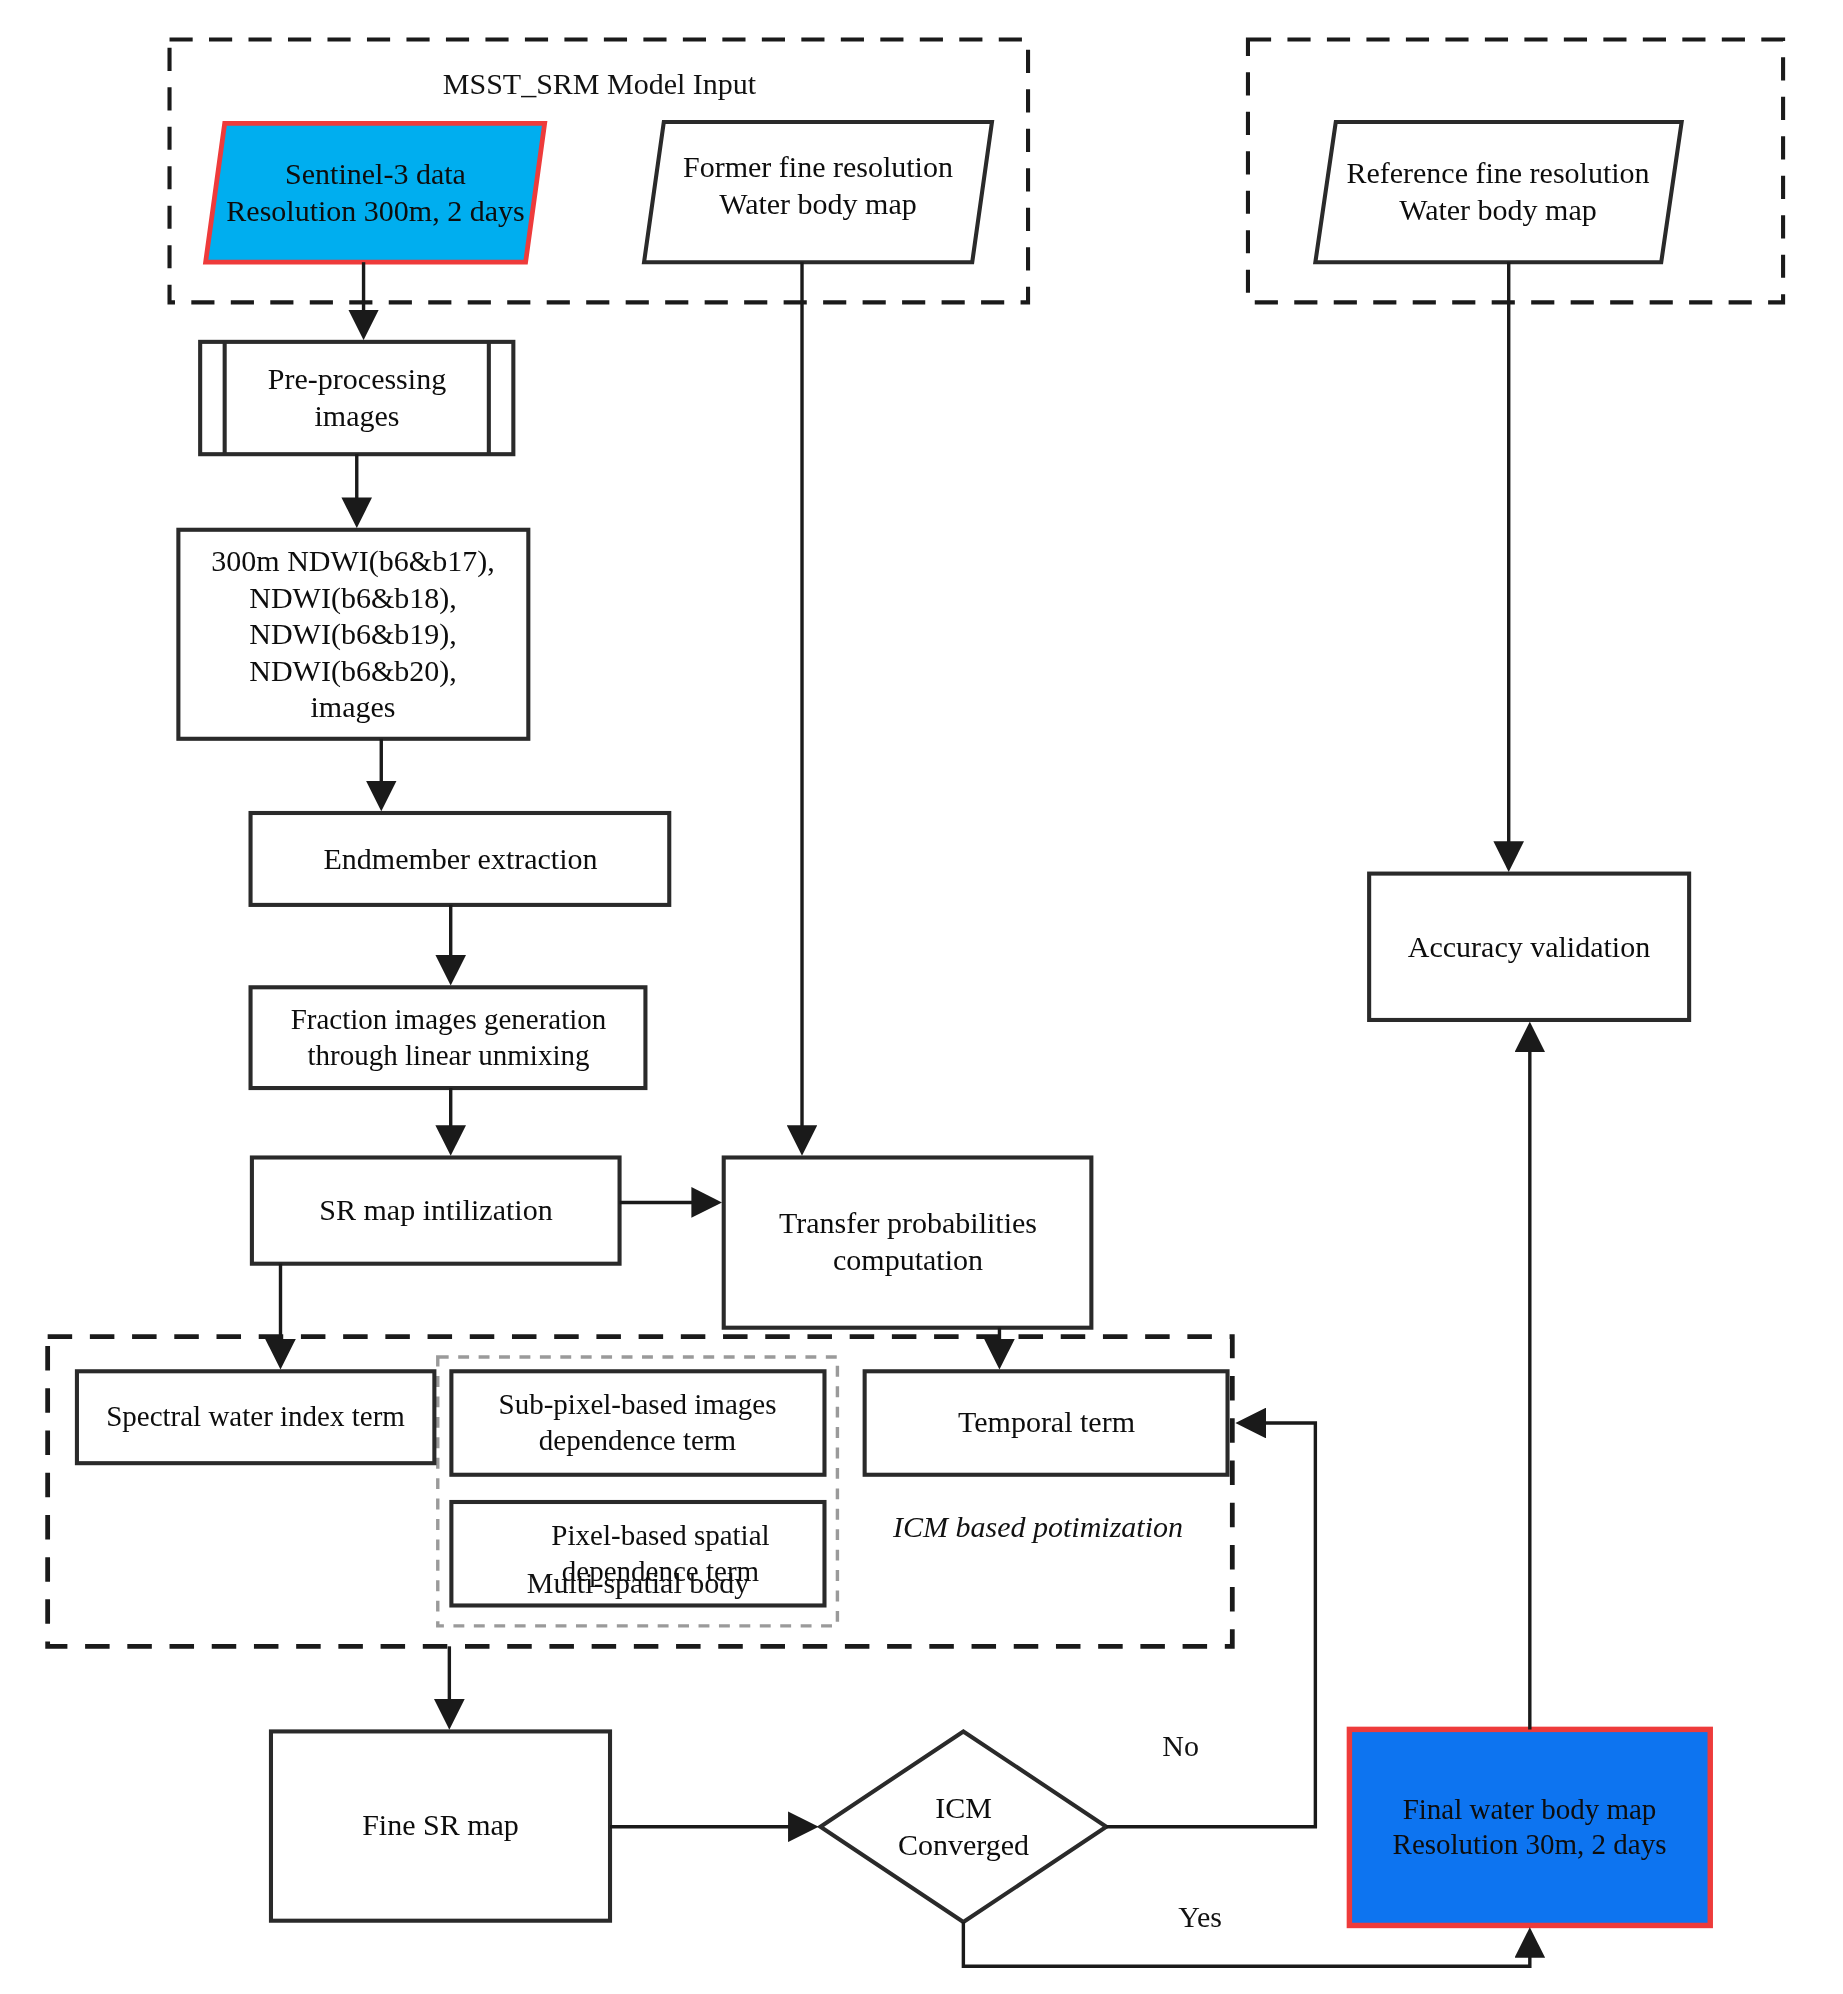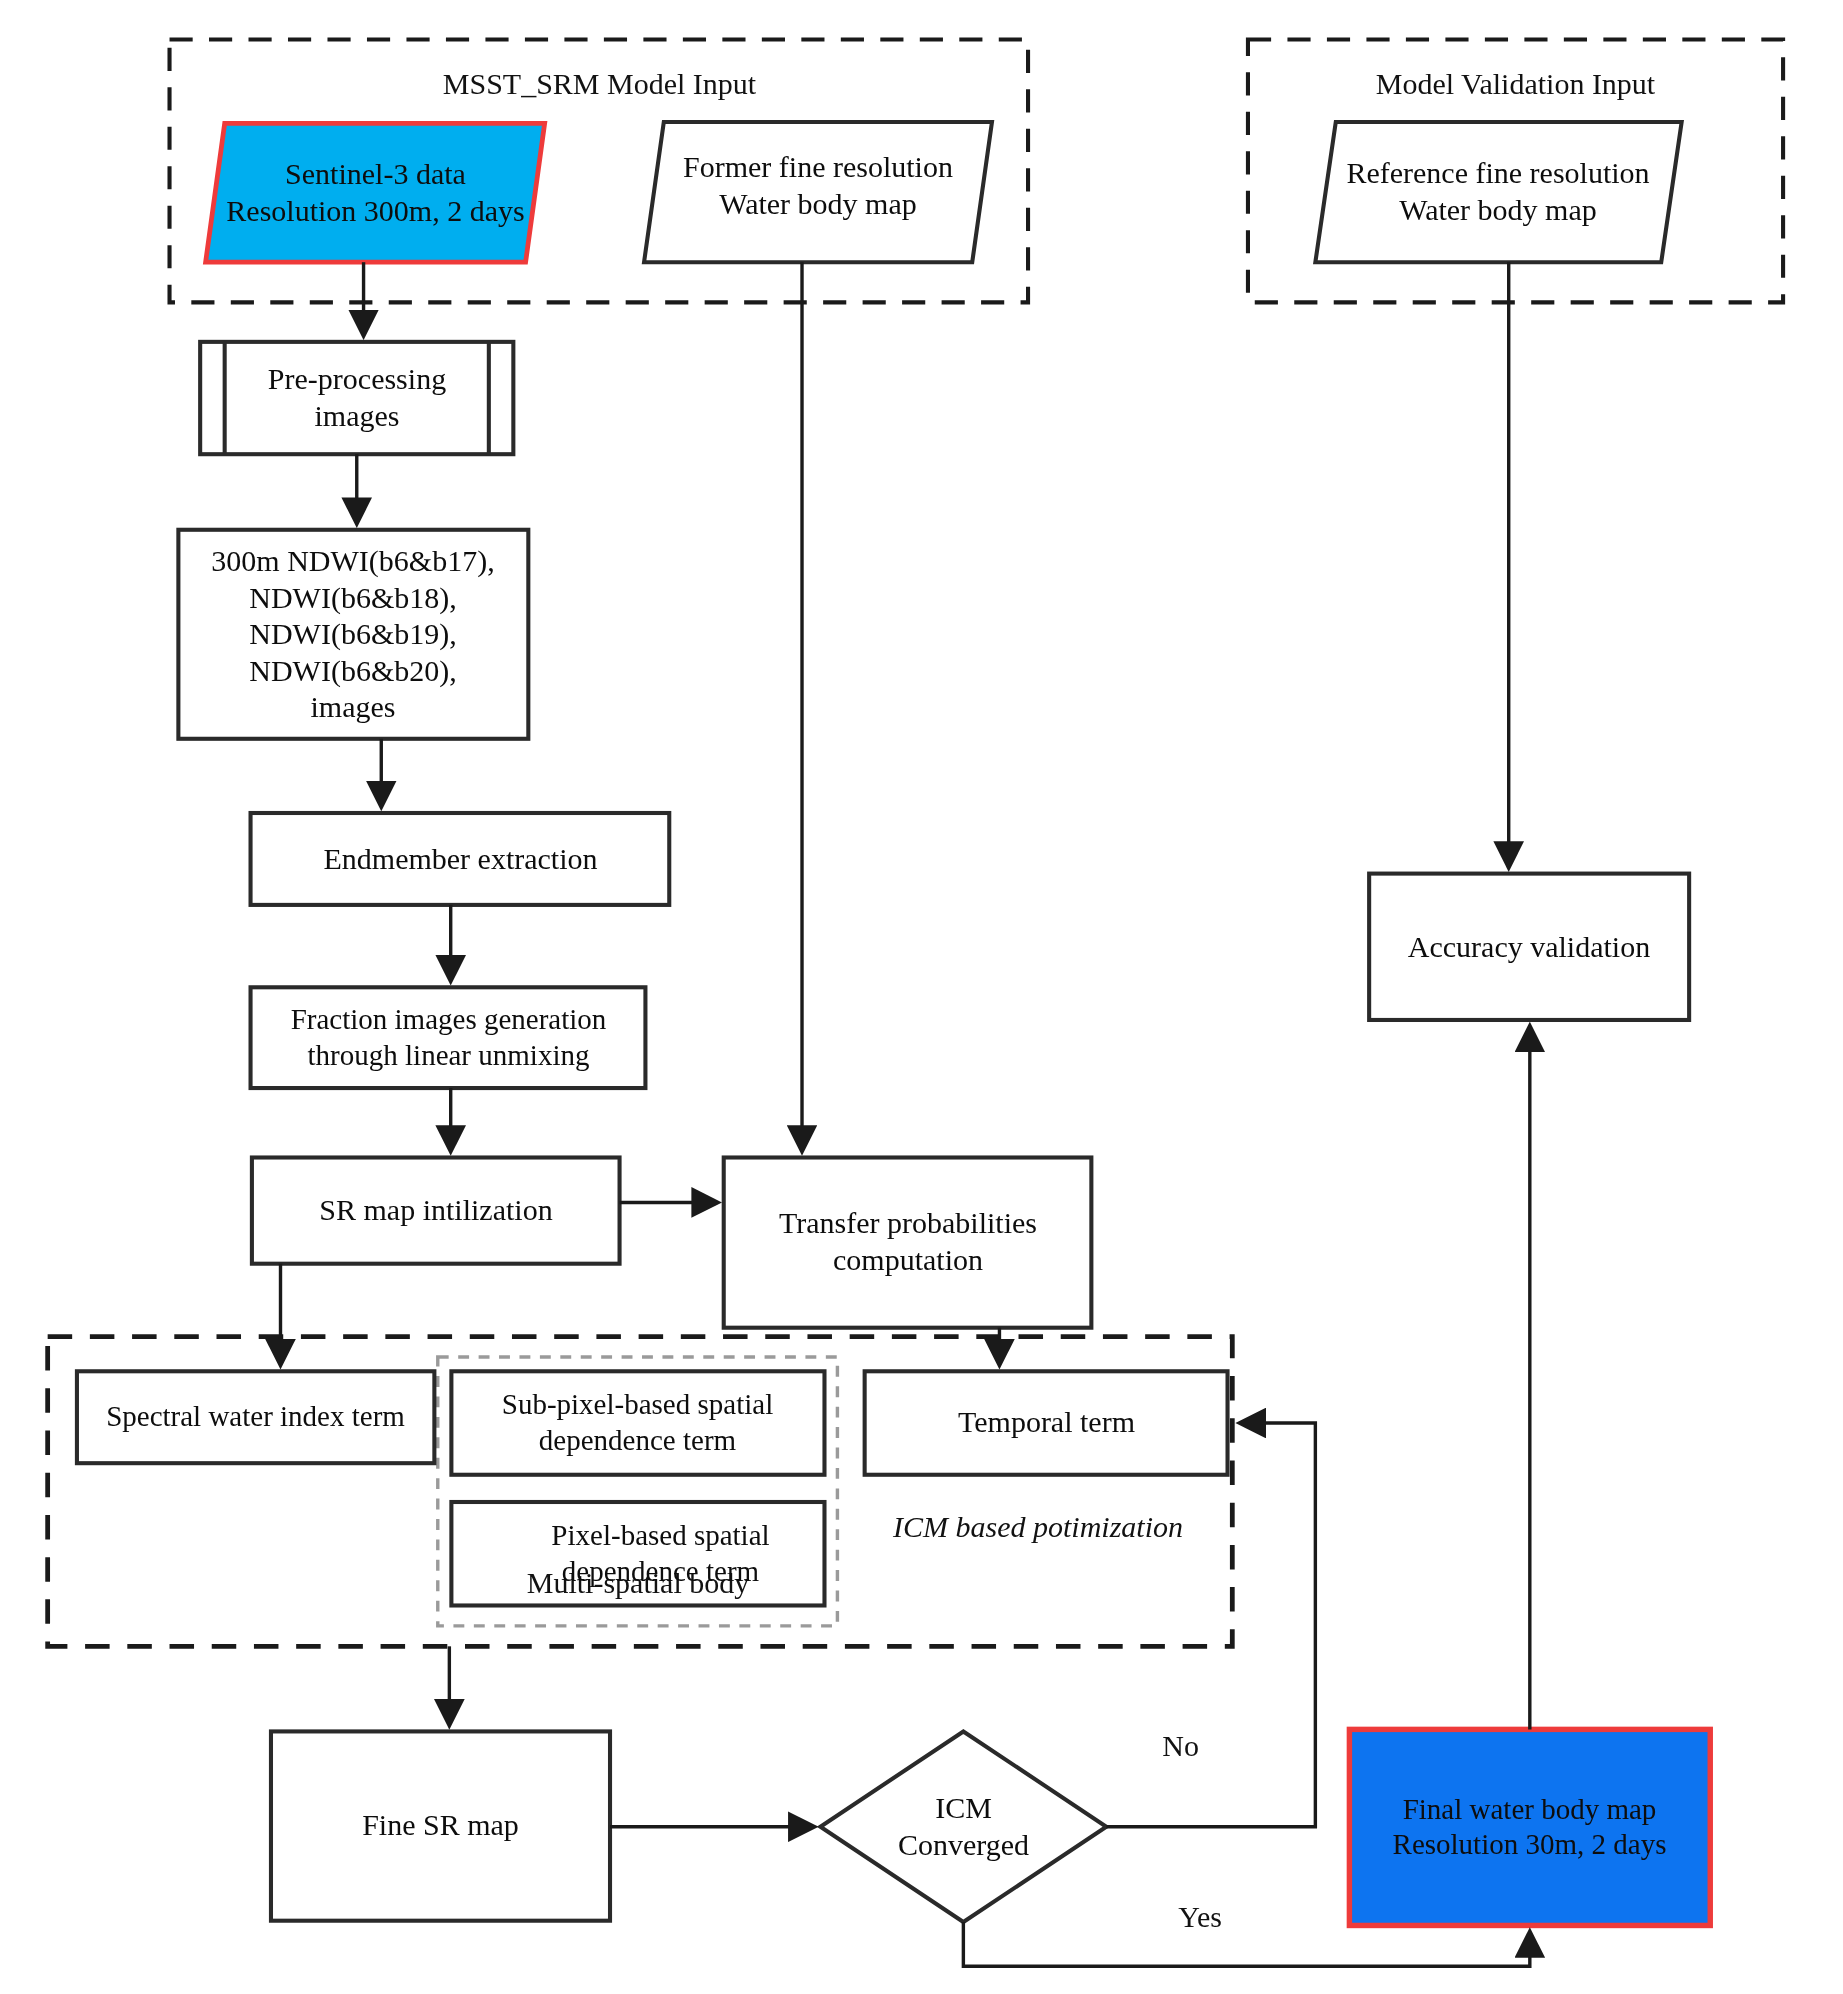--- a/index.html
+++ b/index.html
@@ -140,21 +140,20 @@
 
     <path d="M 1625 2683 L 1932 2683 L 1932 2090 L 1822 2090" fill="none" stroke="#1a1a1a" stroke-width="5" marker-end="url(#arrow)"></path>
 
     <path d="M 1415 2823 L 1415 2888 L 2247 2888 L 2247 2838" fill="none" stroke="#1a1a1a" stroke-width="5" marker-end="url(#arrow)"></path>
 
     <path d="M 2247 2540 L 2247 1508" fill="none" stroke="#1a1a1a" stroke-width="5" marker-end="url(#arrow)"></path>
   </svg>
 
   <div class="group-title" style="left:170px; top:67px; width:859px;">MSST_SRM Model Input</div>
 
-  <div class="group-title" style="left:1248px; top:67px; width:535px;">Model Validation Input</div>
 
   <div class="sub-title" style="left:854px; top:1510px; width:368px;font-style:italic;">ICM based potimization</div>
 
   <div class="sub-title" style="left:438px; top:1566px; width:400px;">Multi-spatial body</div>
 
   <div class="node-label" style="left:206px; top:123px; width:339px; height:139px; font-size:30px;">Sentinel-3 data
 Resolution 300m, 2 days</div>
 
   <div class="node-label" style="left:644px; top:116px; width:348px; height:140px; font-size:30px;">Former fine resolution
 Water body map</div>
@@ -176,21 +175,21 @@
   <div class="node-label" style="left:252px; top:1157px; width:368px; height:106px; font-size:30px;">SR map intilization</div>
 
   <div class="node-label" style="left:251px; top:987px; width:395px; height:101px; font-size:29px;">Fraction images generation
 through linear unmixing</div>
 
   <div class="node-label" style="left:724px; top:1157px; width:368px; height:170px; font-size:30px;">Transfer probabilities
 computation</div>
 
   <div class="node-label" style="left:77px; top:1371px; width:357px; height:92px; font-size:29px;">Spectral water index term</div>
 
-  <div class="node-label" style="left:451px; top:1371px; width:373px; height:103px; font-size:29px;">Sub-pixel-based spatial
+  <div class="node-label" style="left:451px; top:1371px; width:373px; height:103px; font-size:29px;">Sub-pixel-based images
 dependence term</div>
 
   <div class="node-label" style="left:474px; top:1502px; width:373px; height:103px; font-size:29px;">Pixel-based spatial
 dependence term</div>
 
   <div class="node-label" style="left:865px; top:1371px; width:363px; height:103px; font-size:30px;">Temporal term</div>
 
   <div class="node-label" style="left:271px; top:1731px; width:339px; height:189px; font-size:30px;">Fine SR map</div>
 
   <div class="node-label" style="left:848px; top:1759px; width:231px; height:136px; font-size:30px;">ICM

